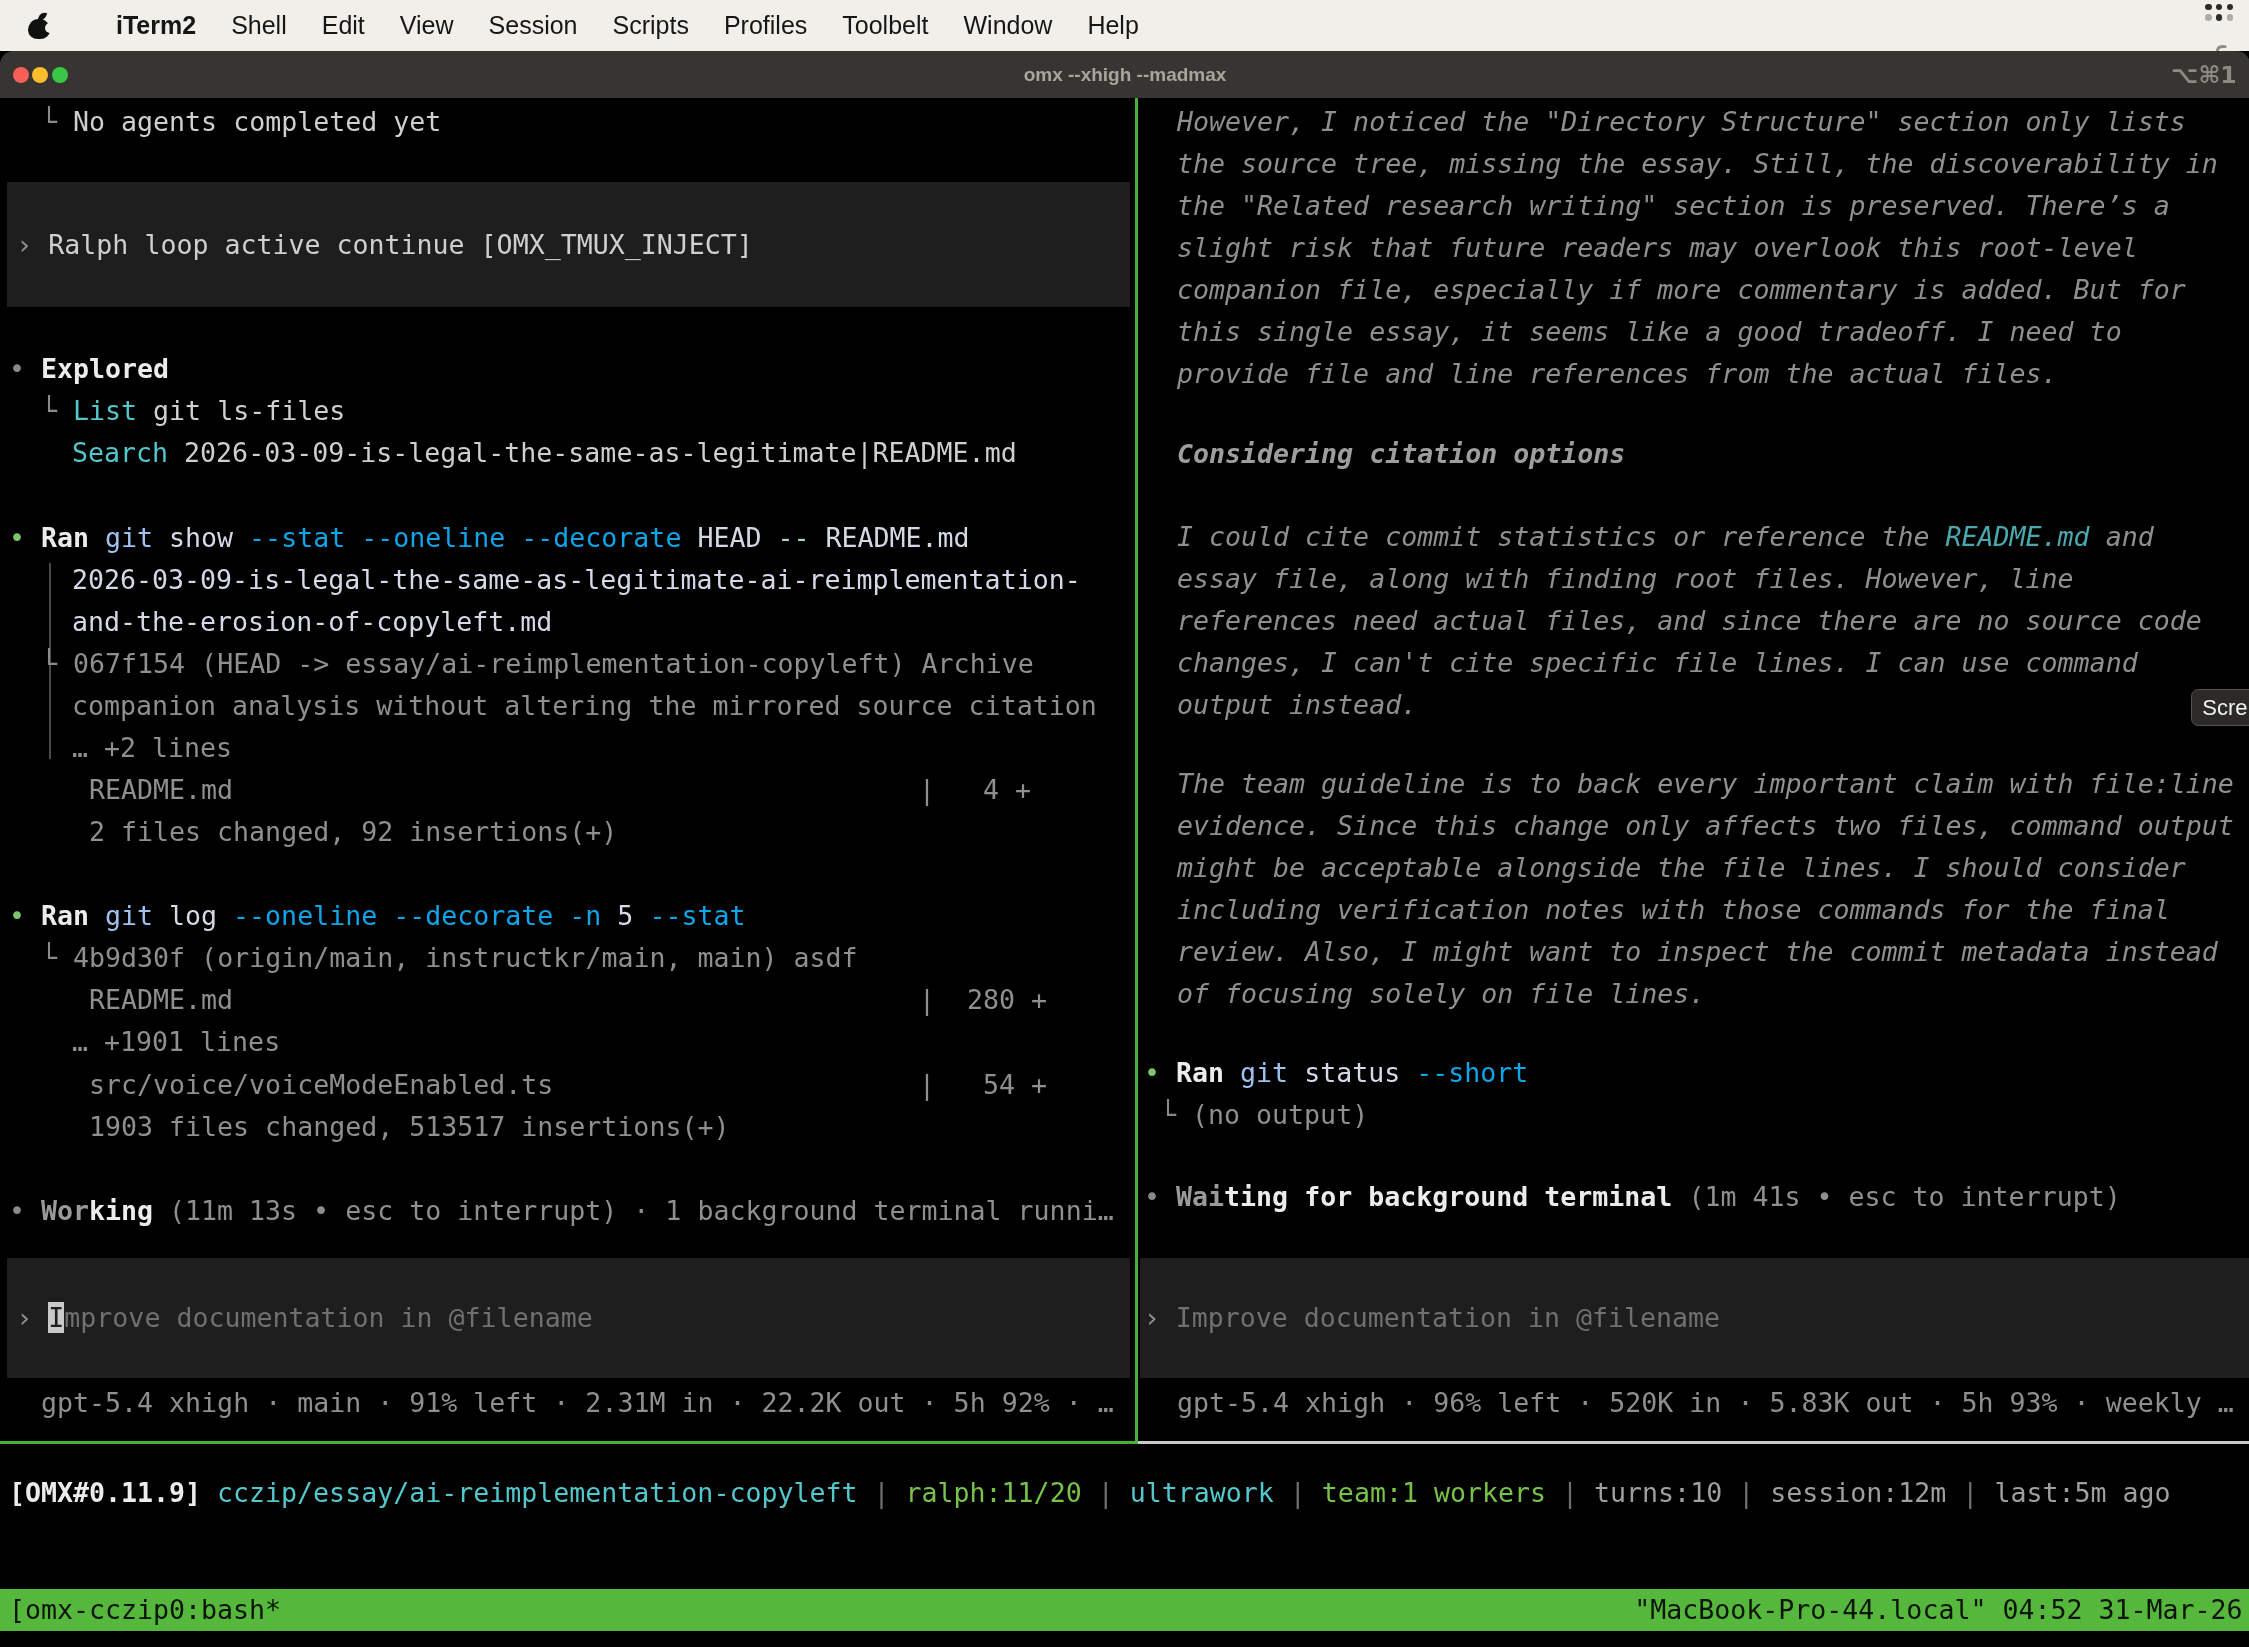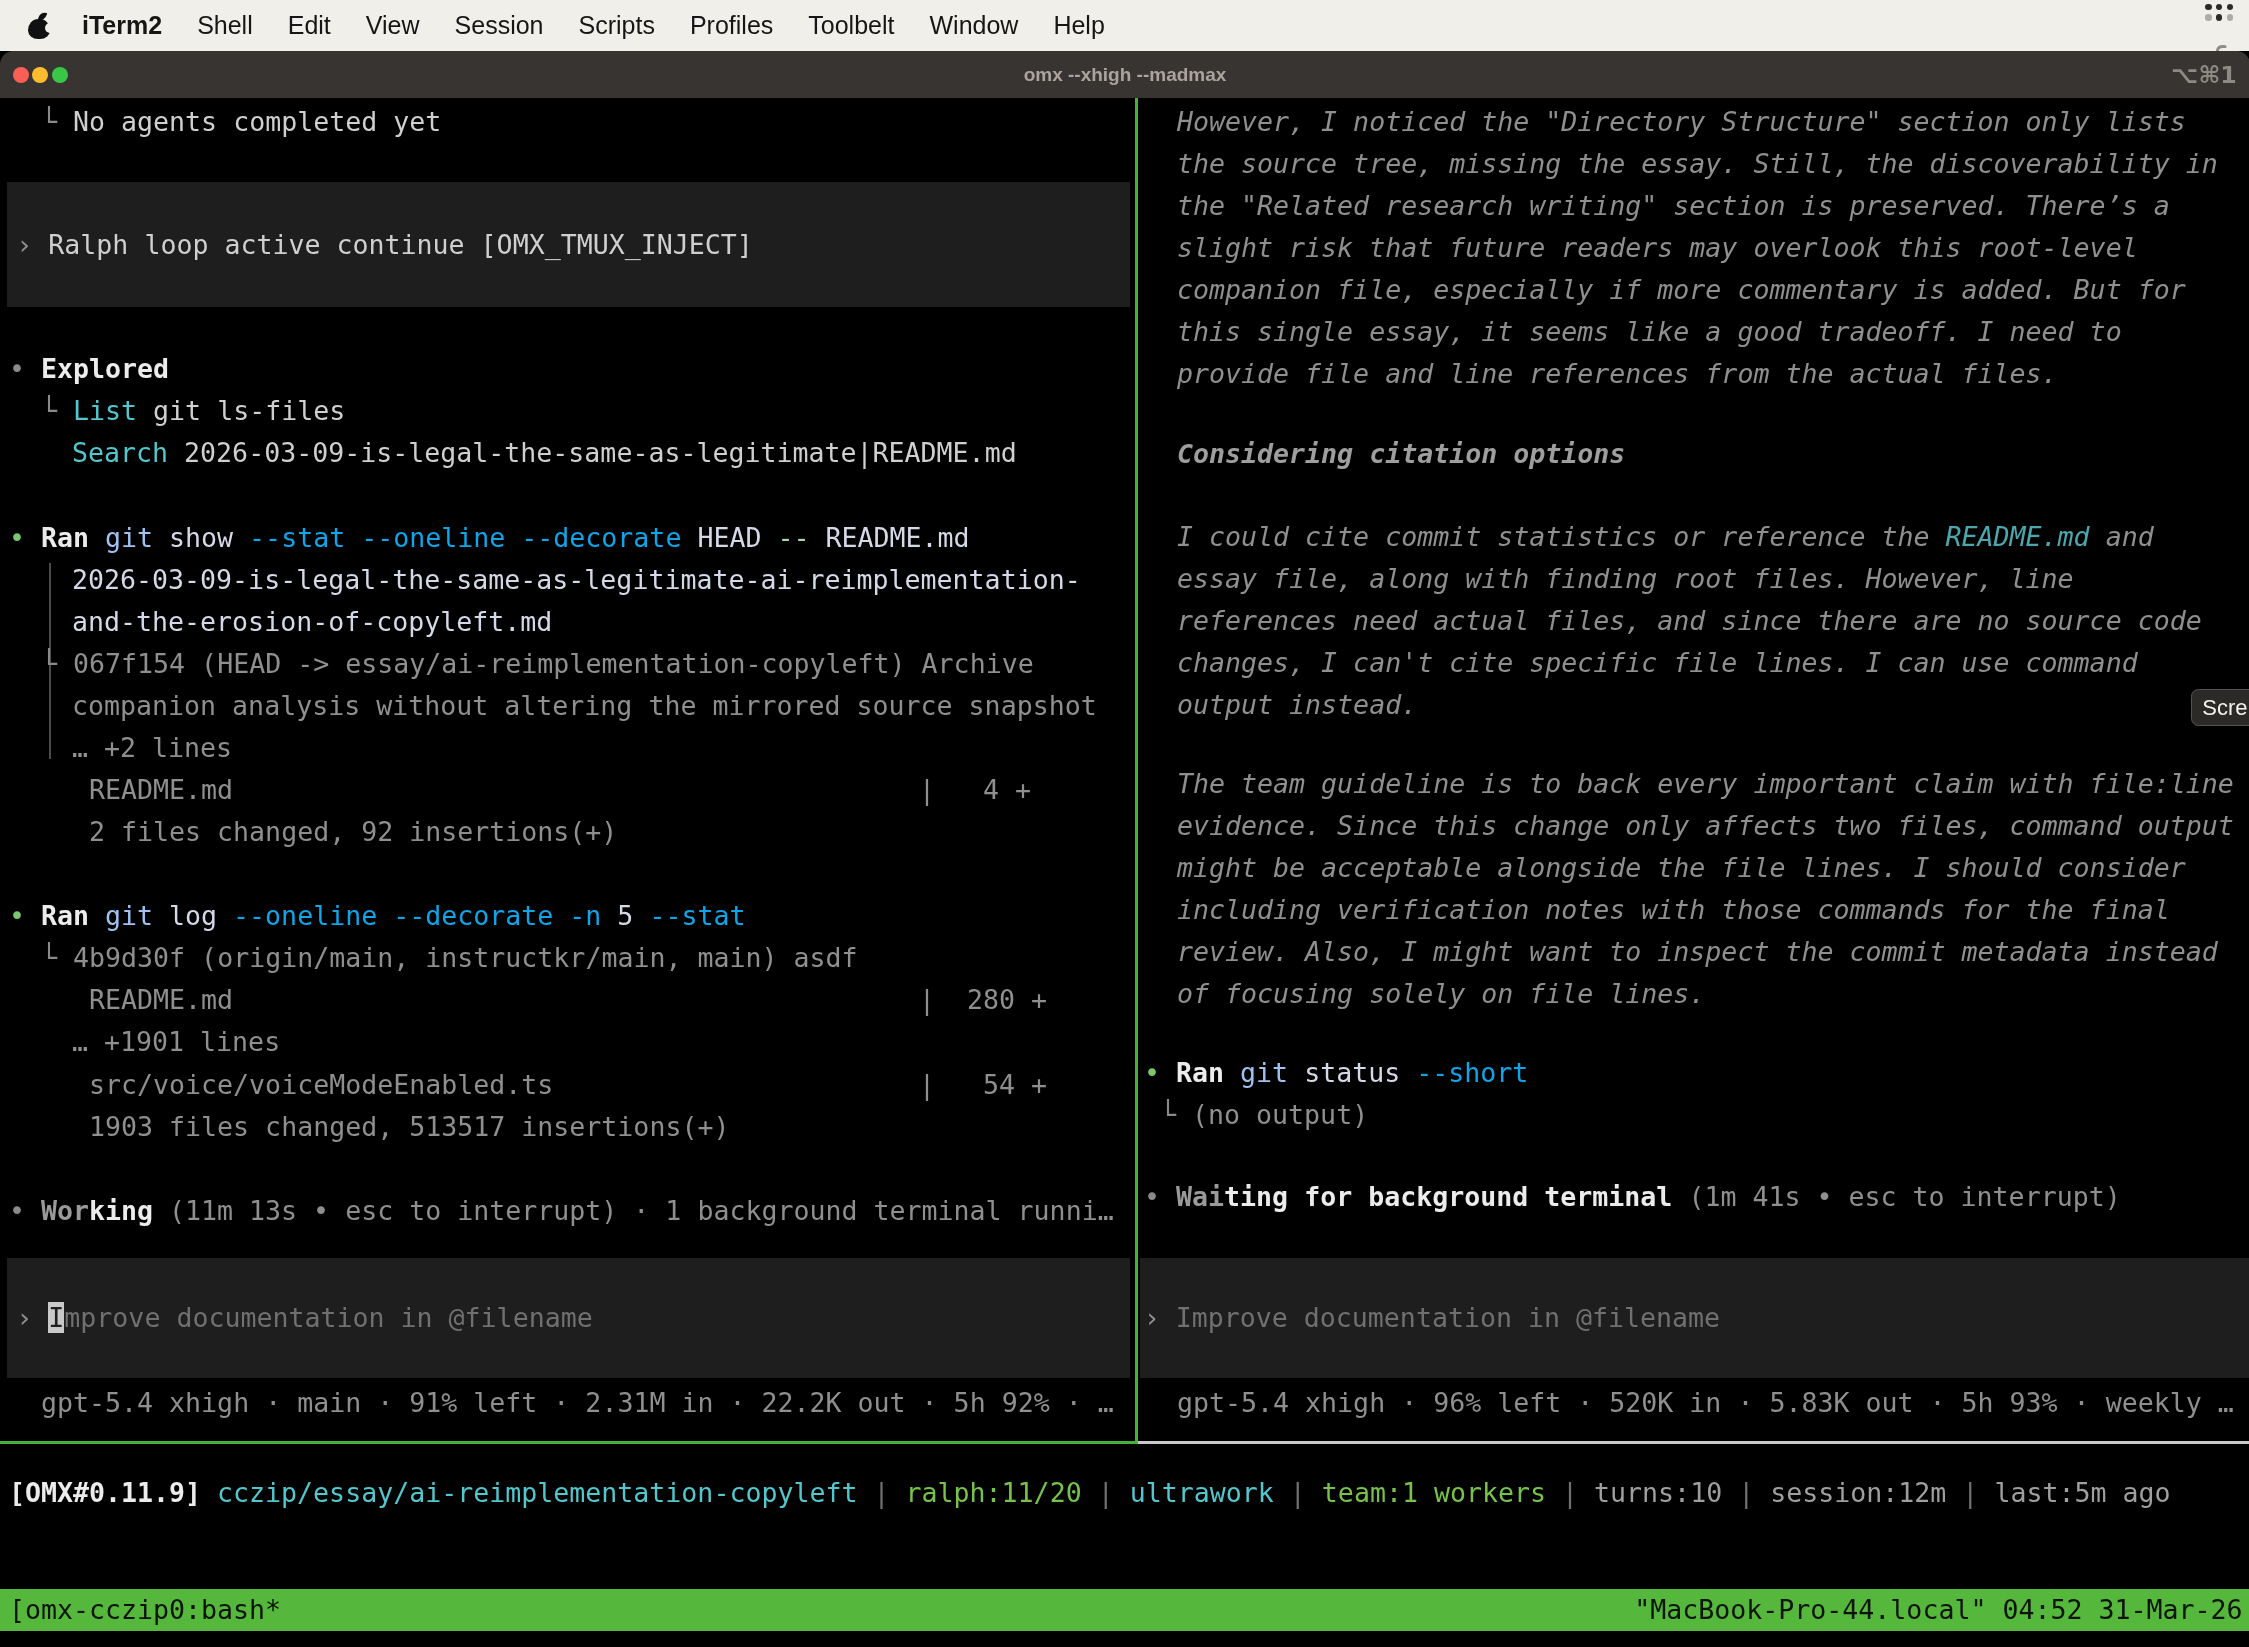--- a/index.html
+++ b/index.html
@@ -4,21 +4,21 @@
 <style>
   html,body{margin:0;padding:0;background:#000;}
   .screen{position:relative;width:2250px;height:1648px;background:#000;overflow:hidden;
           font-family:"Liberation Sans",sans-serif;}
   
   .menubar{position:absolute;left:0;top:0;width:2250px;height:51px;background:#f1efe9;
            display:flex;align-items:center;color:#161616;font-size:25px;}
   .menubar .apple{margin-left:28px;display:flex;align-items:center;}
   .menus{display:flex;gap:35px;margin-left:32px;align-items:center;}
   .menu-item{white-space:nowrap;}
-  .menu-item.app{font-weight:700;}
+  .menu-item.app{font-weight:700;margin-left:34px;}
   .status-icons{margin-left:auto;margin-right:11.8px;display:flex;gap:20px;align-items:center;flex-direction:column;}
   .sicon{position:relative;display:flex;align-items:center;justify-content:center;}
   
   .apple-shape{position:relative;width:22px;height:26.6px;}
   .apple-body{position:absolute;left:0;top:6.6px;width:22px;height:20px;background:#111;
               border-radius:48% 48% 46% 46% / 58% 58% 44% 44%;}
   .apple-bite{position:absolute;right:-5.2px;top:10.3px;width:10.3px;height:10.3px;border-radius:50%;background:#f1efe9;}
   .apple-leaf{position:absolute;left:11px;top:0px;width:7.4px;height:8.9px;background:#111;
               border-radius:80% 0 80% 0;transform:rotate(18deg);}
   
@@ -185,21 +185,21 @@
 
       <div class="ln" style="left:8.9px;top:250px;"><span class="s-tr">• </span><span class="s-b">Explored</span></div>
       <div class="ln" style="left:41px;top:292px;"><span class="s-tr">└ </span><span class="s-cy">List</span><span class="s-t"> git ls-files</span></div>
       <div class="ln" style="left:72px;top:334px;"><span class="s-cy">Search</span><span class="s-t"> 2026-03-09-is-legal-the-same-as-legitimate|README.md</span></div>
 
       <div class="ln" style="left:8.9px;top:419px;"><span class="s-bu">• </span><span class="s-b">Ran</span><span class="s-t"> </span><span class="s-bl">git</span><span class="s-lv"> show</span><span class="s-sa"> --stat --oneline --decorate</span><span class="s-lv"> HEAD</span><span class="s-gn2"> --</span><span class="s-lv"> README.md</span></div>
       <div class="tree-guide" style="left:49px;top:465px;height:196px;"></div>
       <div class="ln lv" style="left:72px;top:461px;">2026-03-09-is-legal-the-same-as-legitimate-ai-reimplementation-</div>
       <div class="ln lv" style="left:72px;top:503px;">and-the-erosion-of-copyleft.md</div>
       <div class="ln" style="left:41px;top:545px;"><span class="s-tr">└ </span><span class="s-g">067f154 (HEAD -&gt; essay/ai-reimplementation-copyleft) Archive</span></div>
-      <div class="ln g" style="left:72px;top:587px;">companion analysis without altering the mirrored source snapshot</div>
+      <div class="ln g" style="left:72px;top:587px;">companion analysis without altering the mirrored source citation</div>
       <div class="ln g" style="left:72px;top:629px;">… +2 lines</div>
       <div class="ln g" style="left:89px;top:671px;">README.md</div>
       <div class="ln g" style="left:919px;top:671px;">|   4 +</div>
       <div class="ln g" style="left:89px;top:713px;">2 files changed, 92 insertions(+)</div>
 
       <div class="ln" style="left:8.9px;top:797px;"><span class="s-bu">• </span><span class="s-b">Ran</span><span class="s-t"> </span><span class="s-bl">git</span><span class="s-lv"> log</span><span class="s-sa"> --oneline --decorate</span><span class="s-sa"> -n</span><span class="s-lv"> 5</span><span class="s-sa"> --stat</span></div>
       <div class="ln" style="left:41px;top:839px;"><span class="s-tr">└ </span><span class="s-g">4b9d30f (origin/main, instructkr/main, main) asdf</span></div>
       <div class="ln g" style="left:89px;top:881px;">README.md</div>
       <div class="ln g" style="left:919px;top:881px;">|  280 +</div>
       <div class="ln g" style="left:72px;top:923px;">… +1901 lines</div>

